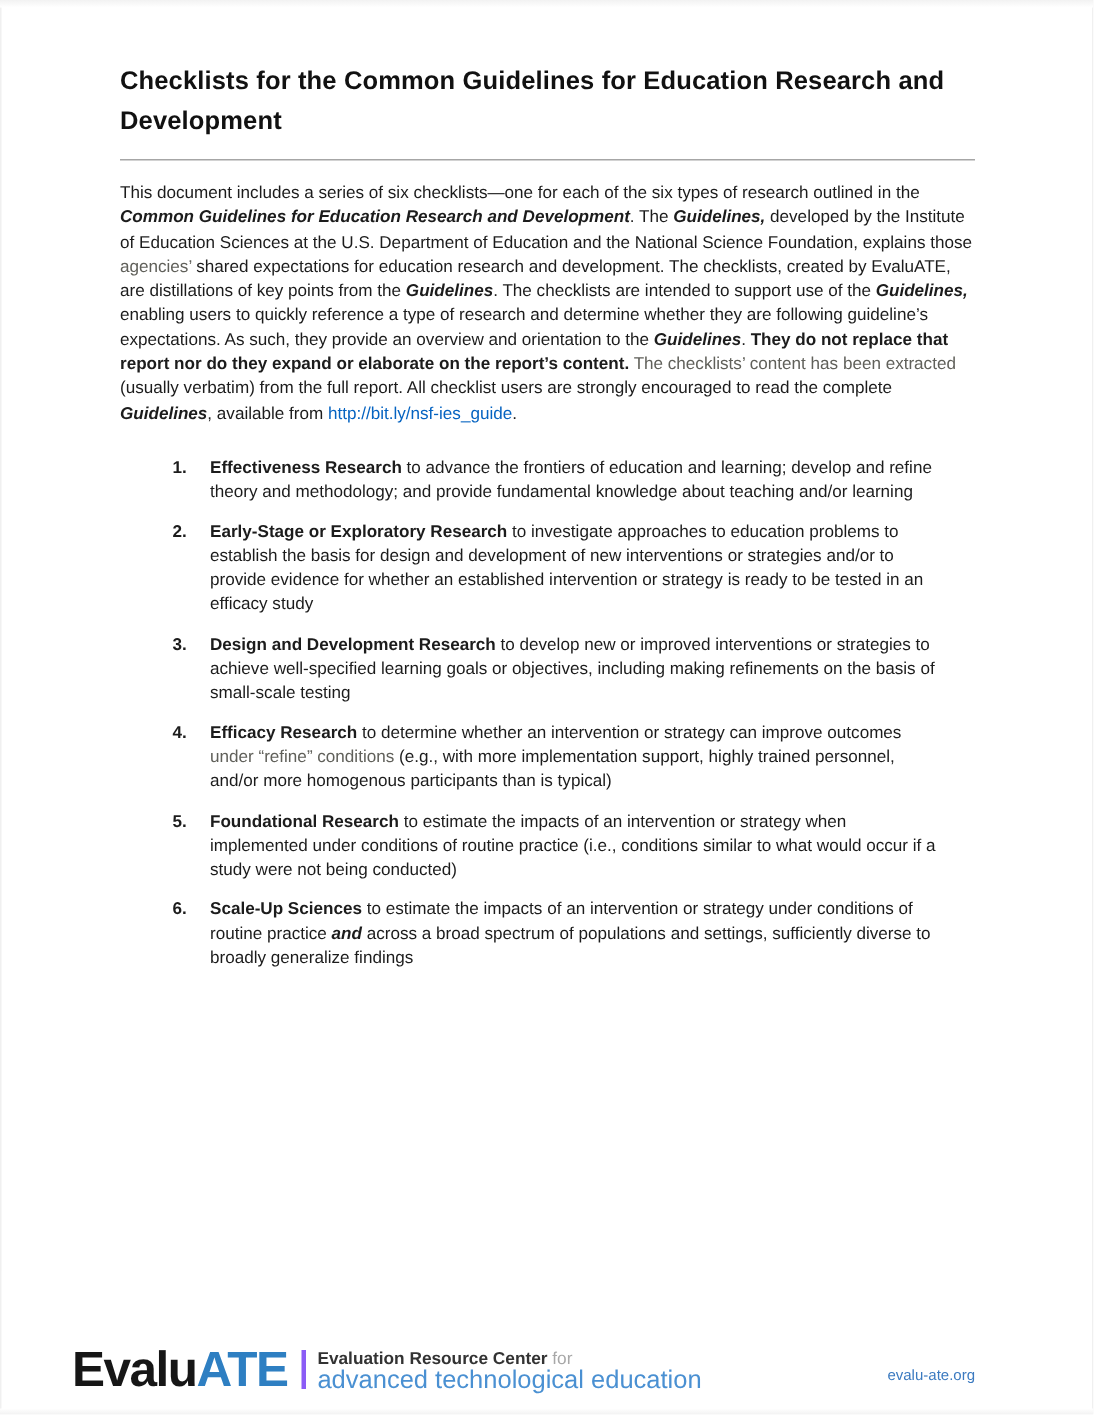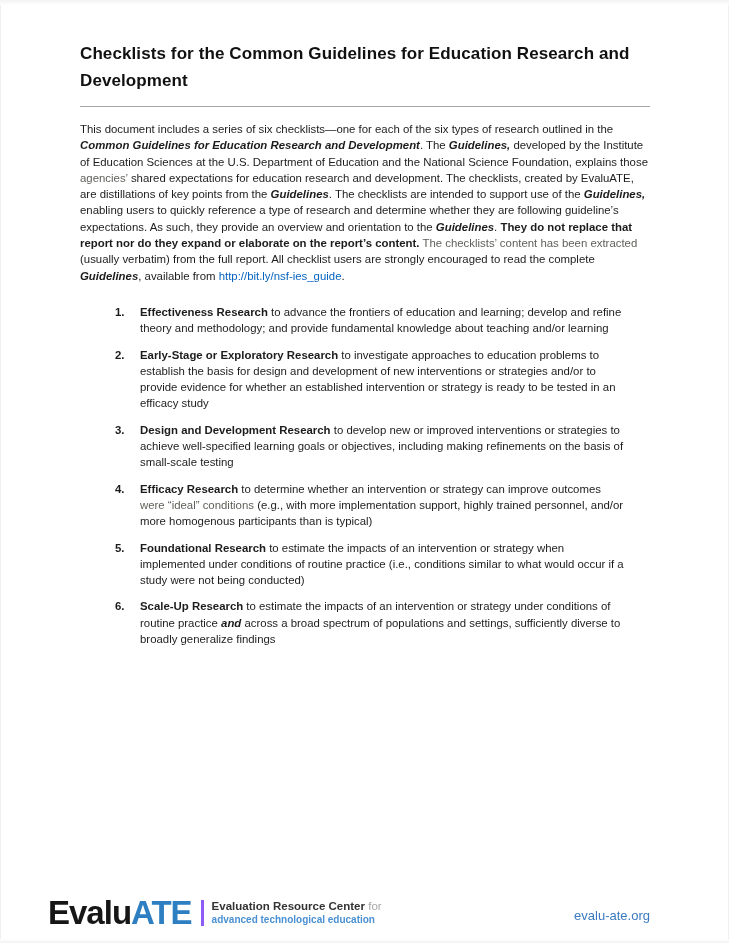--- a/index.html
+++ b/index.html
@@ -95,31 +95,30 @@
   }
   .tagline-line1 {
     font-size: 11.5px;
     font-weight: 700;
     color: #333333;
     line-height: 13px;
     white-space: nowrap;
   }
   .tagline-for { font-weight: 400; color: #a8a8a8; }
   .tagline-line2 {
-    font-size: 10px;
+    font-size: 17px;
     color: #4a90d2;
     line-height: 13px;
     white-space: nowrap;
-    font-weight: bold;
   }
   .site-link {
     position: absolute;
     right: 79px;
     bottom: 20px;
-    font-size: 13px;
+    font-size: 10px;
     color: #3b7ac0;
     text-decoration: none;
     cursor: pointer;
   }
 </style>
 </head>
 <body>
 
 <div class="page">
   <div class="page-edge-top"></div>
@@ -140,29 +139,29 @@
       <li>
         <span class="li-num">2.</span>
         <span class="li-text"><span class="seg-b">Early-Stage or Exploratory Research</span><span> to investigate approaches to education problems to establish the basis for design and development of new interventions or strategies and/or to provide evidence for whether an established intervention or strategy is ready to be tested in an efficacy study</span></span>
       </li>
       <li>
         <span class="li-num">3.</span>
         <span class="li-text"><span class="seg-b">Design and Development Research</span><span> to develop new or improved interventions or strategies to achieve well-specified learning goals or objectives, including making refinements on the basis of small-scale testing</span></span>
       </li>
       <li>
         <span class="li-num">4.</span>
-        <span class="li-text"><span class="seg-b">Efficacy Research</span><span> to determine whether an intervention or strategy can improve outcomes </span><span class="seg-gray">were “ideal” conditions</span><span> (e.g., with more implementation support, highly trained personnel, and/or more homogenous participants than is typical)</span></span>
+        <span class="li-text"><span class="seg-b">Efficacy Research</span><span> to determine whether an intervention or strategy can improve outcomes </span><span class="seg-gray">under “refine” conditions</span><span> (e.g., with more implementation support, highly trained personnel, and/or more homogenous participants than is typical)</span></span>
       </li>
       <li>
         <span class="li-num">5.</span>
         <span class="li-text"><span class="seg-b">Foundational Research</span><span> to estimate the impacts of an intervention or strategy when implemented under conditions of routine practice (i.e., conditions similar to what would occur if a study were not being conducted)</span></span>
       </li>
       <li>
         <span class="li-num">6.</span>
-        <span class="li-text"><span class="seg-b">Scale-Up Research</span><span> to estimate the impacts of an intervention or strategy under conditions of routine practice </span><span class="seg-i">and</span><span> across a broad spectrum of populations and settings, sufficiently diverse to broadly generalize findings</span></span>
+        <span class="li-text"><span class="seg-b">Scale-Up Sciences</span><span> to estimate the impacts of an intervention or strategy under conditions of routine practice </span><span class="seg-i">and</span><span> across a broad spectrum of populations and settings, sufficiently diverse to broadly generalize findings</span></span>
       </li>
     </ol>
   </div>
 
   <div class="footer">
     <div class="logo"><span class="logo-black">Evalu</span><span class="logo-blue">ATE</span></div>
     <div class="tagline">
       <div class="tagline-line1"><span>Evaluation Resource Center</span> <span class="tagline-for">for</span></div>
       <div class="tagline-line2">advanced technological education</div>
     </div>

